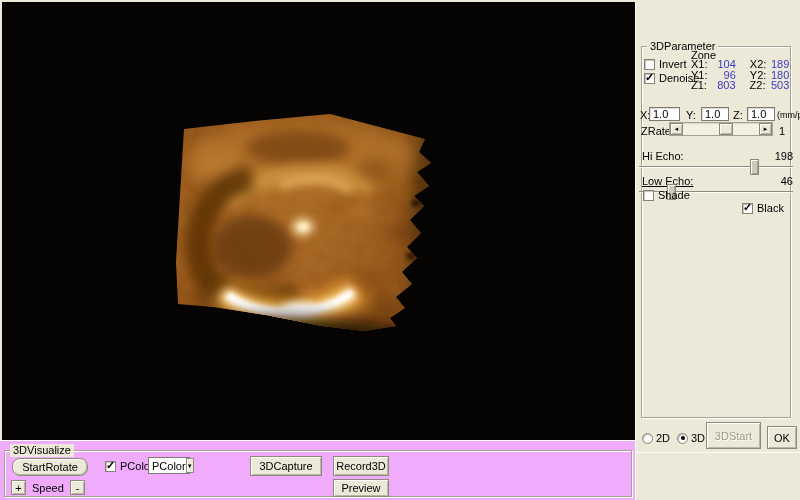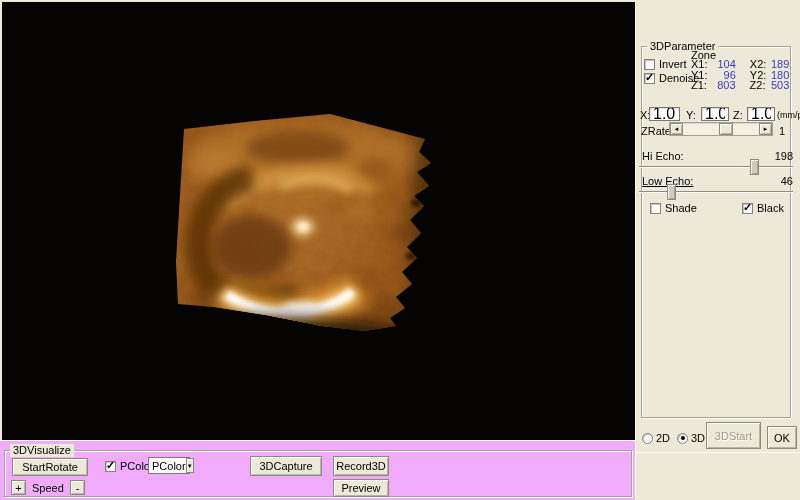--- a/index.html
+++ b/index.html
@@ -54,21 +54,21 @@
   .btn {
     position:absolute; display:flex; align-items:center; justify-content:center;
     background:#ece9d8; border:1px solid #8d8a7c;
     box-shadow:inset 1px 1px 0 #fffef8, inset -1px -1px 0 #b9b6a6;
     cursor:pointer; font-size:11px; color:#000; user-select:none;
   }
   .btn.disabled { color:#9d9a8a; text-shadow:1px 1px 0 #fffef8; cursor:default; }
   .field {
     position:absolute; background:#fff; border:1px solid #7c7a6e;
     box-shadow:inset 1px 1px 1px rgba(0,0,0,.15);
-    font-family:"Liberation Sans", sans-serif; font-size:16px; padding:0 3px;
+    font-family:"Liberation Sans", sans-serif; font-size:11px; padding:0 3px;
   }
   .lbl { position:absolute; white-space:nowrap; }
   .val-blue { color:#3b38c8; }
   .track {
     position:absolute; height:2px; background:#8f8d7f;
     border-bottom:1px solid #fffef8;
   }
   .thumb {
     position:absolute; width:9px; height:16px;
     background:#cfcbba; border:1px solid #8d8a7c;
@@ -244,21 +244,21 @@
   <span class="lbl" style="left:6px; top:150px;">Hi Echo:</span>
   <span class="lbl" style="left:0; top:150px; width:157px; text-align:right; display:block;">198</span>
   <div class="track" style="left:3px; top:166px; width:154px;"></div>
   <div class="thumb" style="left:114px; top:159px;"></div>
 
   <span class="lbl" style="left:6px; top:175px;text-decoration:underline;">Low Echo:</span>
   <span class="lbl" style="left:0; top:175px; width:157px; text-align:right; display:block;">46</span>
   <div class="track" style="left:3px; top:191px; width:154px;"></div>
   <div class="thumb" style="left:31px; top:184px;"></div>
 
-  <div class="row" style="left:7px; top:202px;margin-left:7px;">
+  <div class="row" style="left:7px; top:189px;">
     <span class="cb"></span>
     <span>Shade</span>
   </div>
   <div class="row" style="left:106px; top:202px;">
     <span class="cb checked"></span>
     <span>Black</span>
   </div>
 
   <div class="row" style="left:6px; top:432px; gap:3px;">
     <span class="radio"></span>
@@ -273,21 +273,21 @@
 
   <div class="hr" style="left:0; top:452px; width:165px;"></div>
 </div>
 
 <div class="bottom-panel">
 
   <div class="groupbox" style="left:4px; top:9px; width:628px; height:47px;">
     <span class="gb-label">3DVisualize</span>
   </div>
 
-  <div class="btn" style="left:12px; top:17px; width:76px; height:18px;">StartRotate</div>
+  <div class="btn" style="left:12px; top:17px; width:76px; height:18px;border-radius:8px;">StartRotate</div>
 
   <div class="btn" style="left:11px; top:39px; width:15px; height:15px;">+</div>
   <span class="lbl" style="left:32px; top:41px;">Speed</span>
   <div class="btn" style="left:70px; top:39px; width:15px; height:15px;">-</div>
 
   <div class="row" style="left:105px; top:19px;">
     <span class="cb checked"></span>
     <span>PColor</span>
   </div>
 

